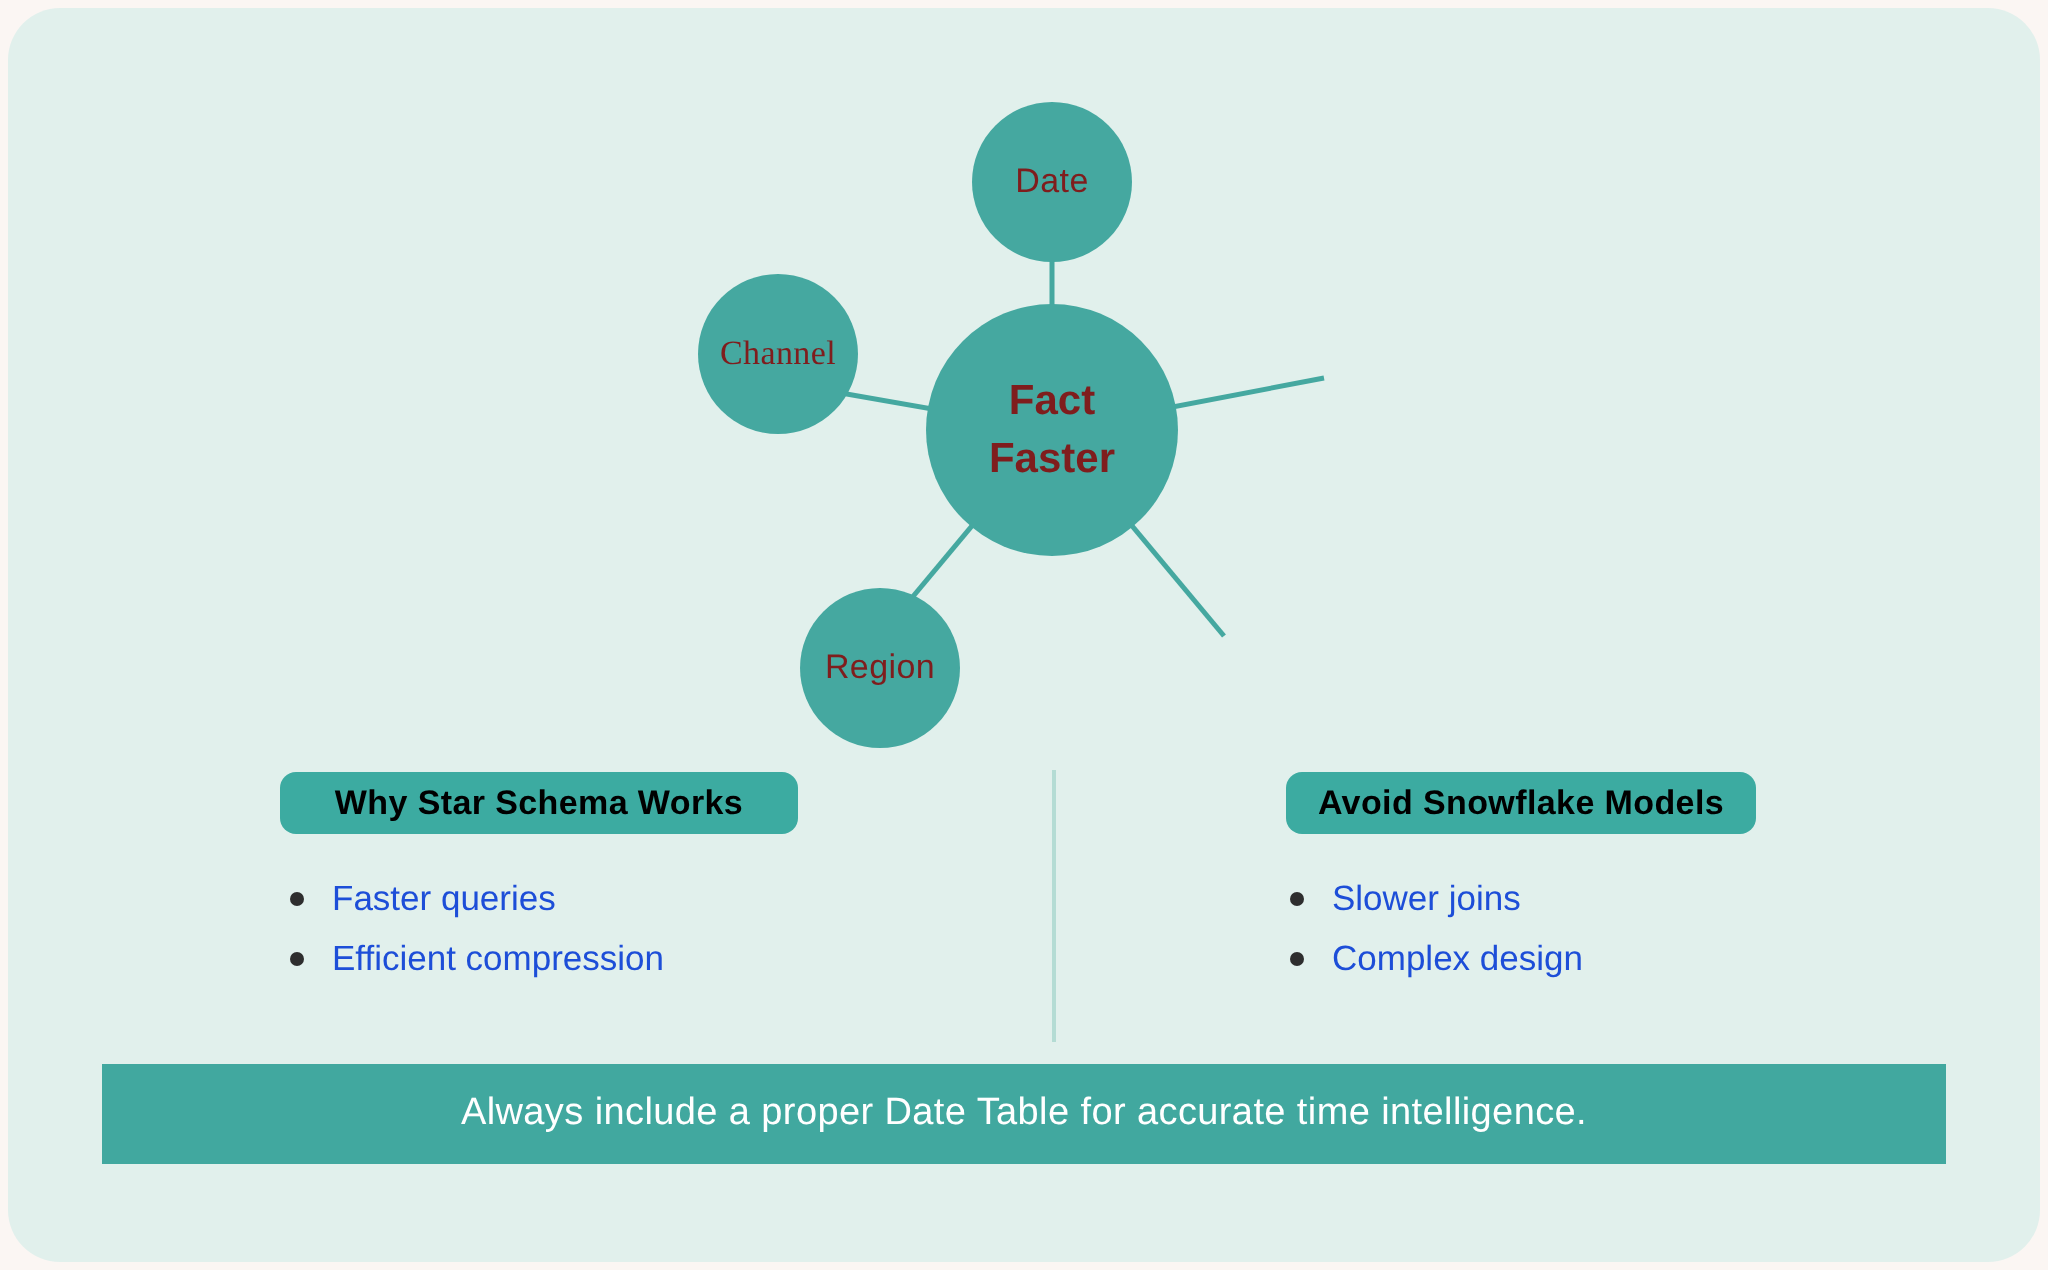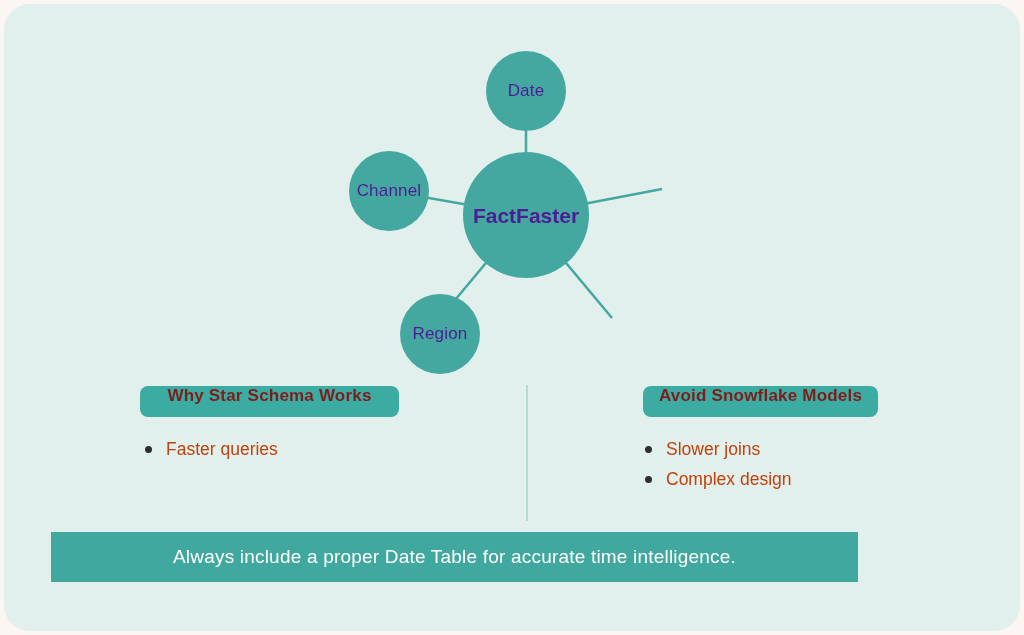--- a/index.html
+++ b/index.html
@@ -19,63 +19,65 @@
   
   .diagram-svg {
     position: absolute; left: 0; top: 0;
     width: 1016px; height: 627px;
     pointer-events: none;
   }
   .circle {
     position: absolute;
     border-radius: 50%;
     background: #45a8a0;
-    color: #4c1d95;
+    color: #7f1d1d;
     display: flex;
     align-items: center;
     justify-content: center;
     text-align: center;
   }
   .satellite {
     width: 80px; height: 80px;
     font-size: 17px;
     font-weight: 400;
     letter-spacing: 0.2px;
   }
   .fact {
     width: 126px; height: 126px;
     font-size: 21px;
     font-weight: 600;
     line-height: 29px;
+    flex-direction: column;
   }
   #c-date     { left: 482px; top: 47px;  }
-  #c-channel  { left: 345px; top: 147px; }
+  #c-channel  { left: 345px; top: 133px; font-family: Liberation Serif, serif; }
   #c-product  { left: 618px; top: 145px; }
   #c-region   { left: 396px; top: 290px; }
   #c-customer { left: 568px; top: 274px; }
   #c-fact     { left: 459px; top: 148px; }
   
   .badge {
     position: absolute;
     height: 31px;
     background: #3caba1;
     border-radius: 8px;
-    color: #7f1d1d;
+    color: #000000;
     font-size: 17px;
     font-weight: 600;
     display: flex;
+    align-items: center;
     justify-content: center;
     letter-spacing: 0.2px;
   }
   #badge-left  { left: 136px; top: 382px; width: 259px; }
   #badge-right { left: 639px; top: 382px; width: 235px; }
   .bullet-list {
     position: absolute;
     list-style: none;
-    color: #c2410c;
+    color: #1d4ed8;
     font-size: 17.5px;
   }
   #list-left  { left: 141px; top: 430px; }
   #list-right { left: 641px; top: 430px; }
   .bullet-list li {
     height: 30.5px;
     display: flex;
     align-items: center;
   }
   .dot {
@@ -88,21 +90,21 @@
   .divider {
     position: absolute;
     left: 522px; top: 381px;
     width: 2px; height: 136px;
     background: #b4dcd4;
   }
   
   .banner {
     position: absolute;
     left: 47px; top: 528px;
-    width: 807px; height: 50px;
+    width: 922px; height: 50px;
     background: #41a89f;
     color: #ffffff;
     font-size: 19px;
     font-weight: 500;
     display: flex;
     align-items: center;
     justify-content: center;
     letter-spacing: 0.2px;
   }
 </style>
@@ -135,20 +137,24 @@
   </div>
 
   <div id="badge-left" class="badge">
     <span>Why Star Schema Works</span>
   </div>
   <ul id="list-left" class="bullet-list">
     <li>
       <span class="dot"></span>
       <span>Faster queries</span>
     </li>
+    <li>
+      <span class="dot"></span>
+      <span>Efficient compression</span>
+    </li>
   </ul>
 
   <div class="divider"></div>
 
   <div id="badge-right" class="badge">
     <span>Avoid Snowflake Models</span>
   </div>
   <ul id="list-right" class="bullet-list">
     <li>
       <span class="dot"></span>

